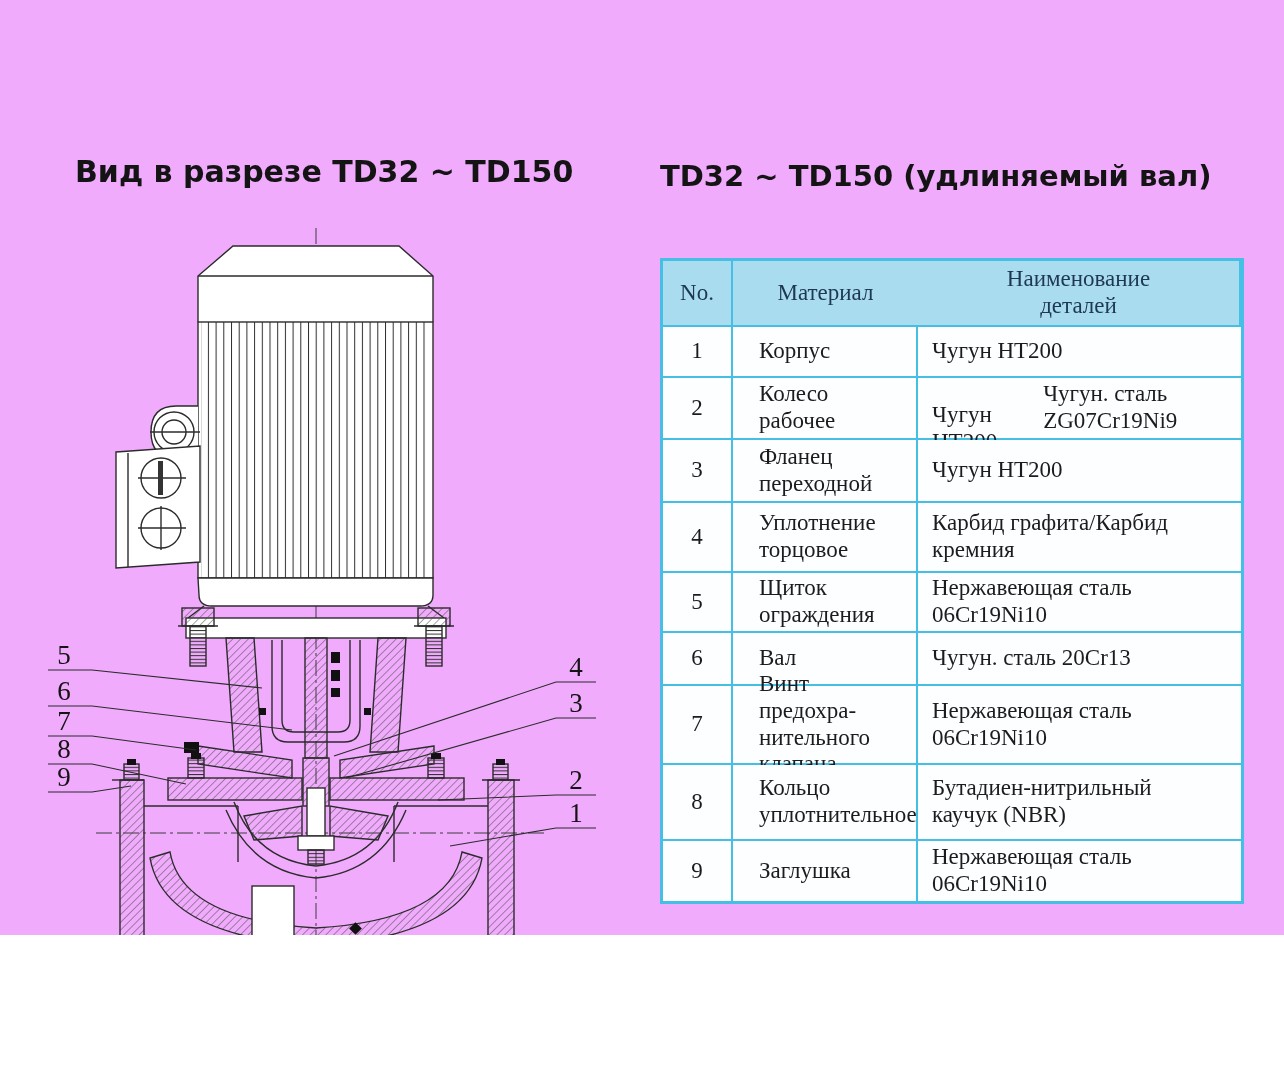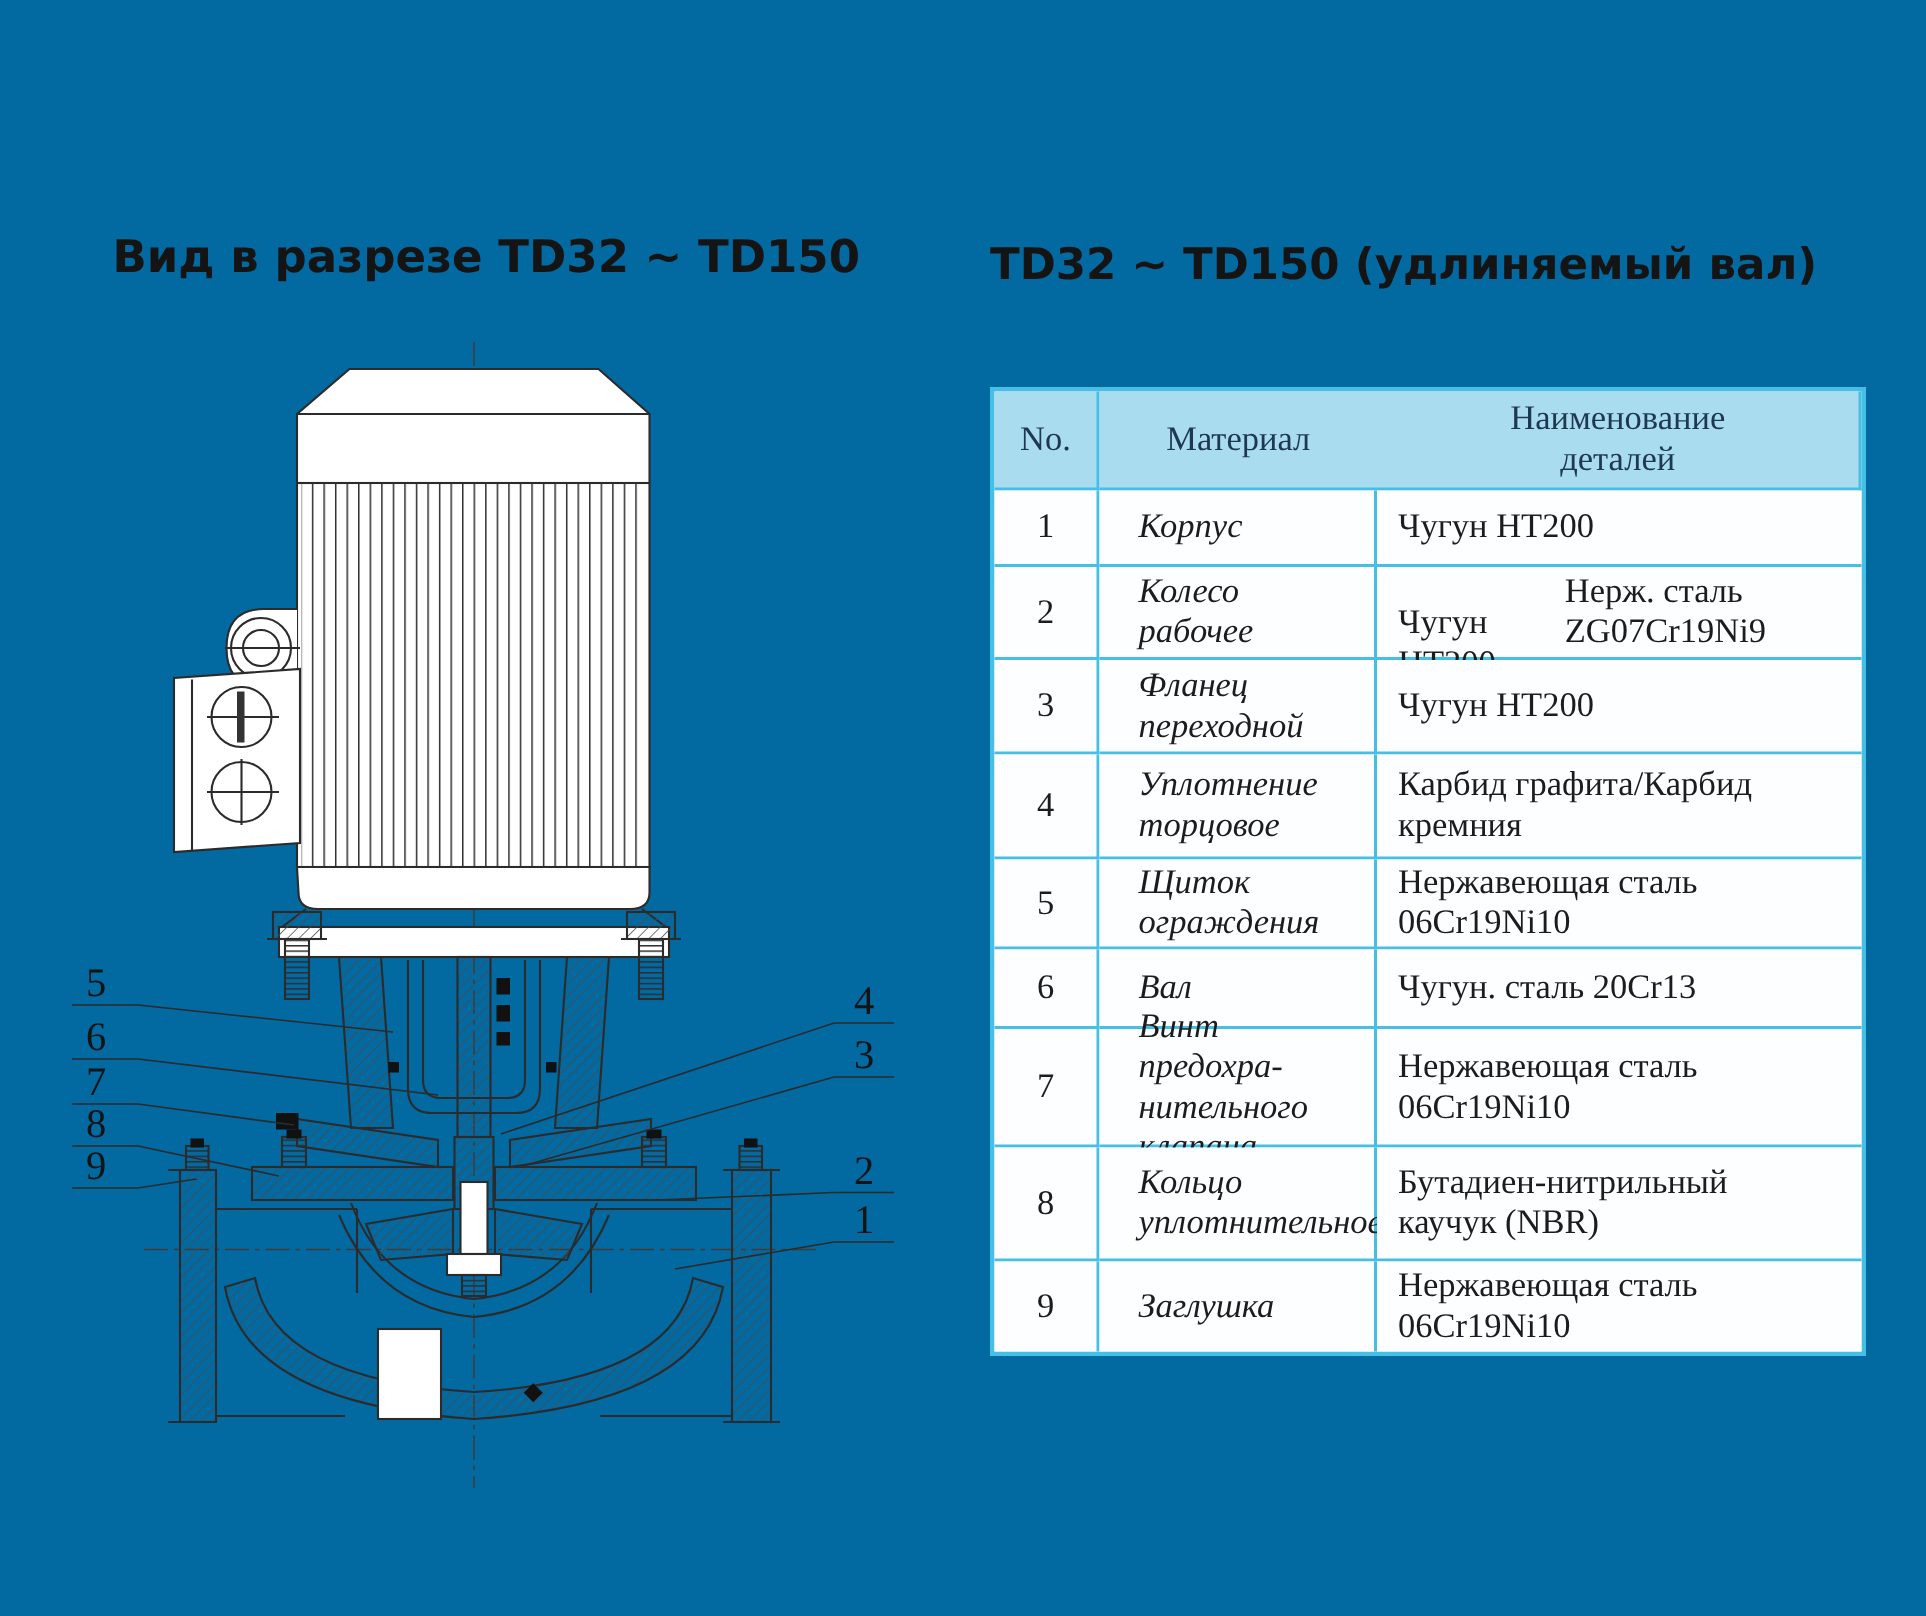--- a/index.html
+++ b/index.html
@@ -1,36 +1,36 @@
 <!DOCTYPE html>
 <html><head>
 <meta charset="utf-8">
 <style>
   html,body{margin:0;padding:0;background:#ffffff;}
-  .page{position:relative;width:1284px;height:1077px;background:#0369a1;overflow:hidden;
+  .page{position:relative;width:1284px;height:935px;background:#f0abfc;overflow:hidden;
         font-family:"Liberation Sans",sans-serif;}
 
   
   .title-left{position:absolute;left:75px;top:154px;font-family:"DejaVu Sans",sans-serif;
               font-weight:bold;font-size:30px;color:#141414;white-space:nowrap;}
   .title-right{position:absolute;left:660px;top:156px;font-family:"DejaVu Sans",sans-serif;
                font-weight:bold;font-size:29px;color:#141414;line-height:1.38;white-space:nowrap;}
 
   
   .ptable{--bc:#45c0e4;--hf:#aadcf0;
           position:absolute;left:660px;top:258px;
           display:grid;grid-template-columns:70px 185px 323px;
           grid-template-rows:66px 51px 62px 63px 70px 60px 53px 79px 76px 60px;
           border:3px solid var(--bc);background:#fdfeff;}
   .c{display:flex;align-items:center;box-sizing:border-box;
      border-right:2px solid var(--bc);border-bottom:2px solid var(--bc);
      font-family:"Liberation Serif",serif;font-size:23px;color:#1c1c1c;
      white-space:pre-line;line-height:1.16;background:#fdfeff;}
   .c.no{justify-content:center;}
-  .c.name{padding-left:26px;padding-right:15px;font-style:italic;}
+  .c.name{padding-left:26px;padding-right:15px;}
   .c.mat{padding-left:14px;padding-right:6px;}
   .c.hdr{background:var(--hf);justify-content:center;text-align:center;
          color:#1d3850;padding:0;}
   .c.lastcol{border-right:none;}
   .c.lastrow{border-bottom:none;}
   .m2a{display:inline-block;margin-right:46px;white-space:pre-line;margin-top:41px;}
   .m2b{display:inline-block;white-space:pre-line;}
 
   
   .diagram{position:absolute;left:0;top:0;}
@@ -193,21 +193,21 @@
 
     <div class="c no">1</div>
     <div class="c name">Корпус</div>
     <div class="c mat lastcol">Чугун HT200</div>
 
     <div class="c no">2</div>
     <div class="c name">Колесо рабочее</div>
     <div class="c mat lastcol">
       <span class="m2a">Чугун
 HT200</span>
-      <span class="m2b">Нерж. сталь
+      <span class="m2b">Чугун. сталь
 ZG07Cr19Ni9</span>
     </div>
 
     <div class="c no">3</div>
     <div class="c name">Фланец
 переходной</div>
     <div class="c mat lastcol">Чугун HT200</div>
 
     <div class="c no">4</div>
     <div class="c name">Уплотнение

